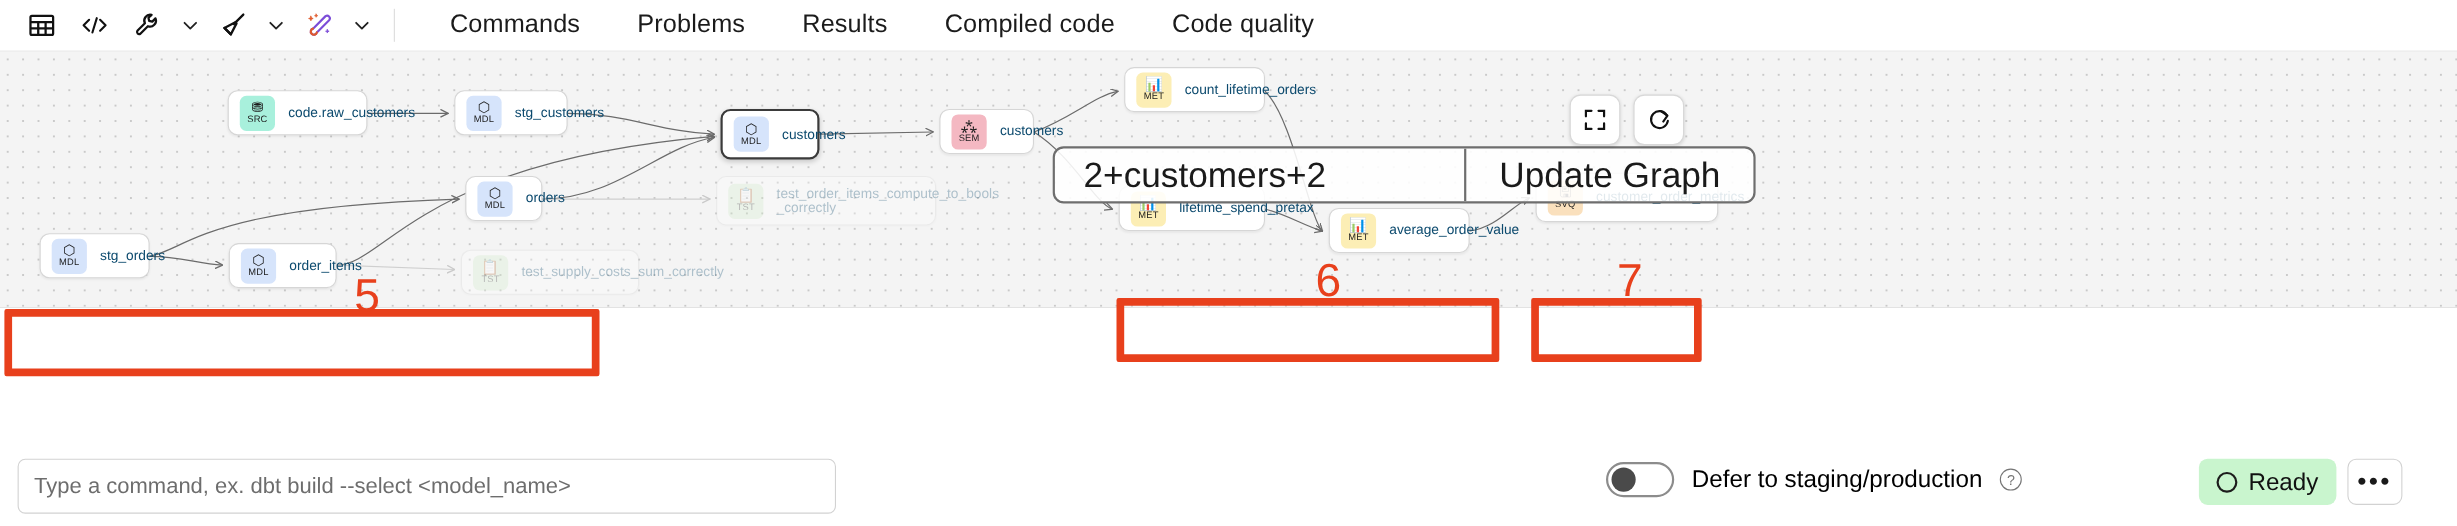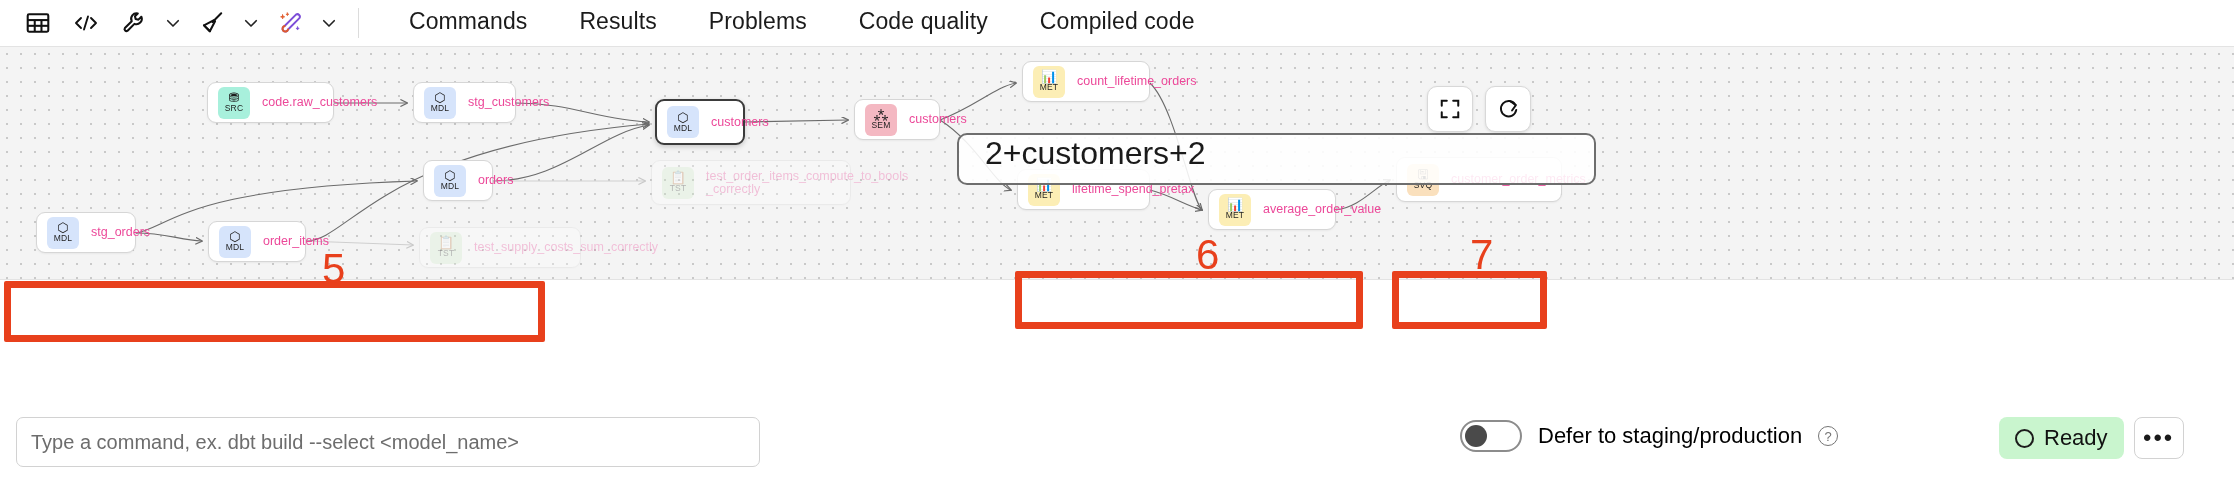--- a/index.html
+++ b/index.html
@@ -68,31 +68,30 @@
     flex: 0 0 auto;
   }
   .badge .glyph { font-size: 13px; line-height: 11px; color: #1d1d1d; }
   .badge .tag { font-size: 8.5px; line-height: 10px; color: #1d1d1d; letter-spacing: .2px; }
   .badge.src { background: #a8f0dc; }
   .badge.mdl { background: #d6e4fb; }
   .badge.sem { background: #f4b8c2; }
   .badge.met { background: #fceeb5; }
   .badge.svq { background: #fae0bd; }
   .badge.tst { background: #d6f0cd; }
-  .node-label { font-size: 12.5px; color: #ec4899; white-space: pre-line; line-height: 13px; }
+  .node-label { font-size: 12.5px; color: #0c4a6e; white-space: pre-line; line-height: 13px; }
 
   
   .overlay-panel {
     position: absolute;
     background: rgba(255,255,255,0.88);
     border: 2px solid #6e6e6e;
     border-radius: 10px;
     display: flex; align-items: stretch;
     overflow: hidden;
-    flex-direction: column;
   }
   .overlay-expr {
     display: flex; align-items: center; justify-content: flex-start;
     padding: 0 26px; font-size: 32px; color: #1a1a1a; white-space: nowrap;
     flex: 1 1 auto;
   }
   .overlay-divider { width: 2px; background: #6e6e6e; }
   .overlay-update {
     display: flex; align-items: center; justify-content: center;
     padding: 16px 30px; font-size: 32px; color: #1a1a1a; white-space: nowrap;
@@ -236,24 +235,24 @@
               <polyline points="5,9 12,16 19,9"></polyline>
             </svg>
         </div>
       </div>
 
       <div class="tool-sep"></div>
     </div>
 
     <div class="tabs">
       <div class="tab">Commands</div>
+      <div class="tab">Problems</div>
       <div class="tab">Results</div>
-      <div class="tab">Problems</div>
+      <div class="tab">Compiled code</div>
       <div class="tab">Code quality</div>
-      <div class="tab">Compiled code</div>
     </div>
   </div>
 
   <div class="canvas">
 
     <svg class="edges" viewBox="0 0 2234 232">
       <defs>
         <marker id="arw" markerWidth="7" markerHeight="7" refX="6" refY="3.2" orient="auto">
           <path d="M0,0 L6.4,3.2 L0,6.4" fill="none" stroke="#6b6b6b" stroke-width="1.1"></path>
         </marker>

